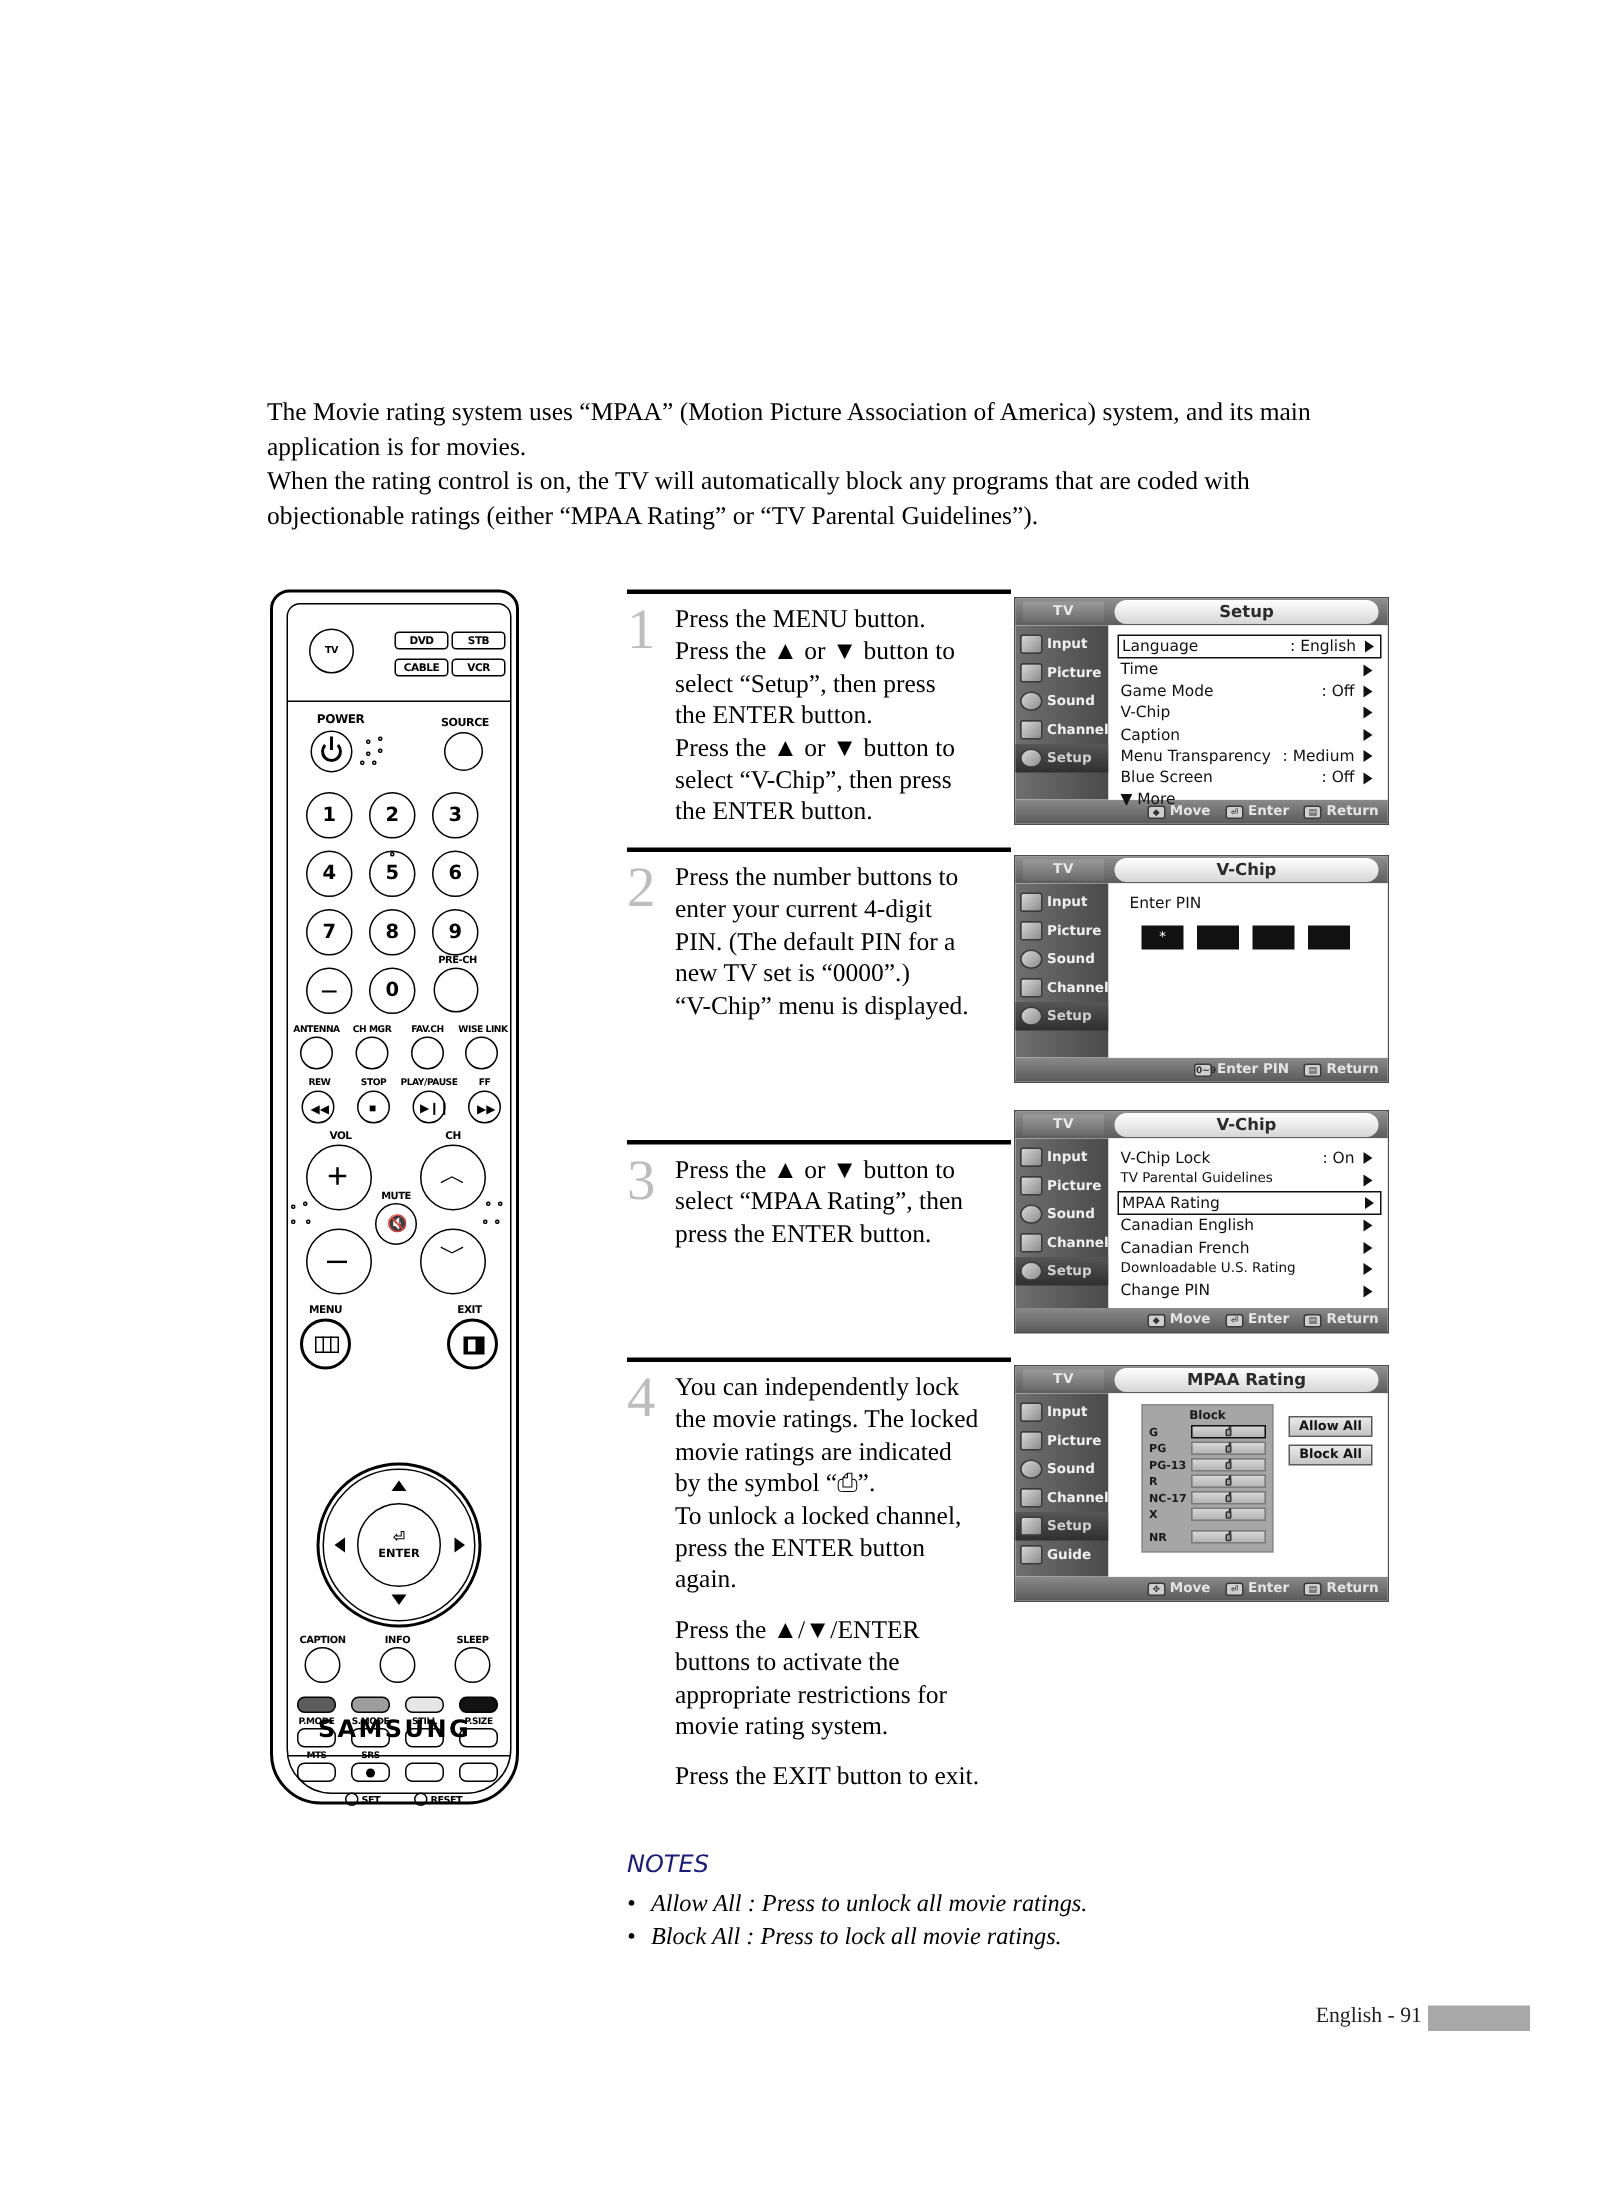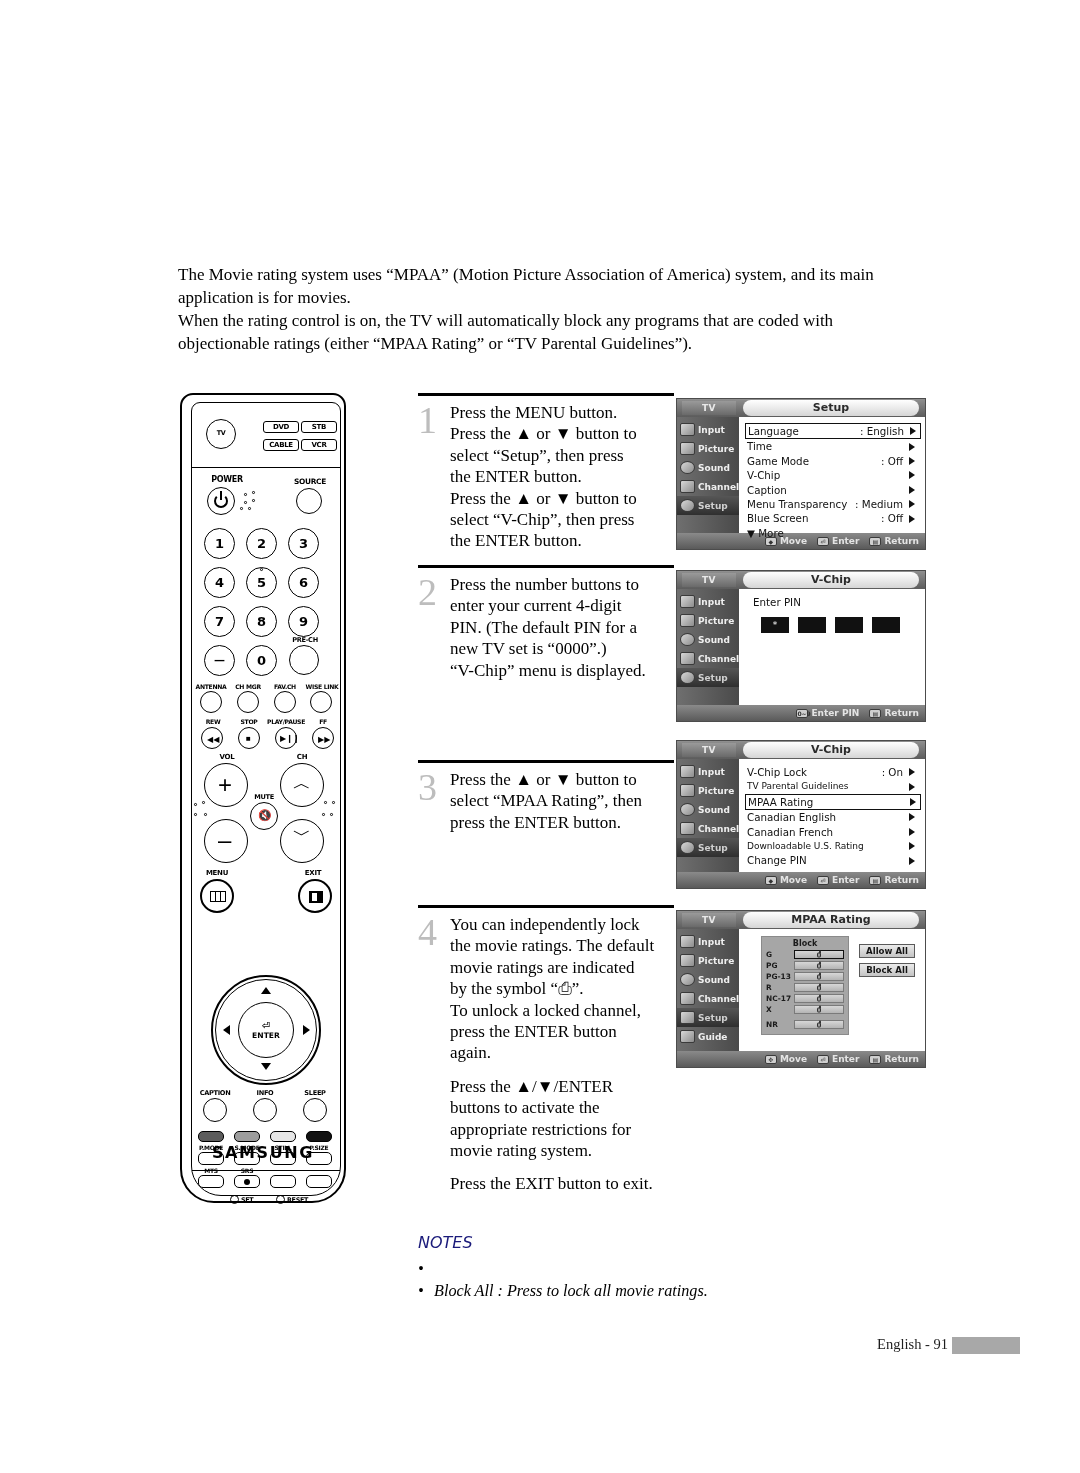--- a/index.html
+++ b/index.html
@@ -414,21 +414,21 @@
         </div>
       </div>
     </div>
 
     <div class="step">
       <div class="step-hr"></div>
       <div class="step-body">
         <div class="step-num">4</div>
         <div class="step-text">
           <p>You can independently lock</p>
-          <p>the movie ratings. The default</p>
+          <p>the movie ratings. The locked</p>
           <p>movie ratings are indicated</p>
           <p>by the symbol “⎙”.</p>
           <p>To unlock a locked channel,</p>
           <p>press the ENTER button</p>
           <p>again.</p>
           <p style="height:12px;">&nbsp;</p>
           <p>Press the ▲/▼/ENTER</p>
           <p>buttons to activate the</p>
           <p>appropriate restrictions for</p>
           <p>movie rating system.</p>
@@ -779,20 +779,21 @@
           <span class="foot-ico">▤</span>
           <span>Return</span>
         </span>
     </div>
   </div>
 
   <div class="notes-title">NOTES</div>
   <div class="notes-list">
     <div>
       <span class="bullet">•</span>
+      <span>Allow All : Press to unlock all movie ratings.</span>
     </div>
     <div>
       <span class="bullet">•</span>
       <span>Block All : Press to lock all movie ratings.</span>
     </div>
   </div>
 
   <div class="footer">English - 91</div>
   <div class="footer-bar"></div>
 

